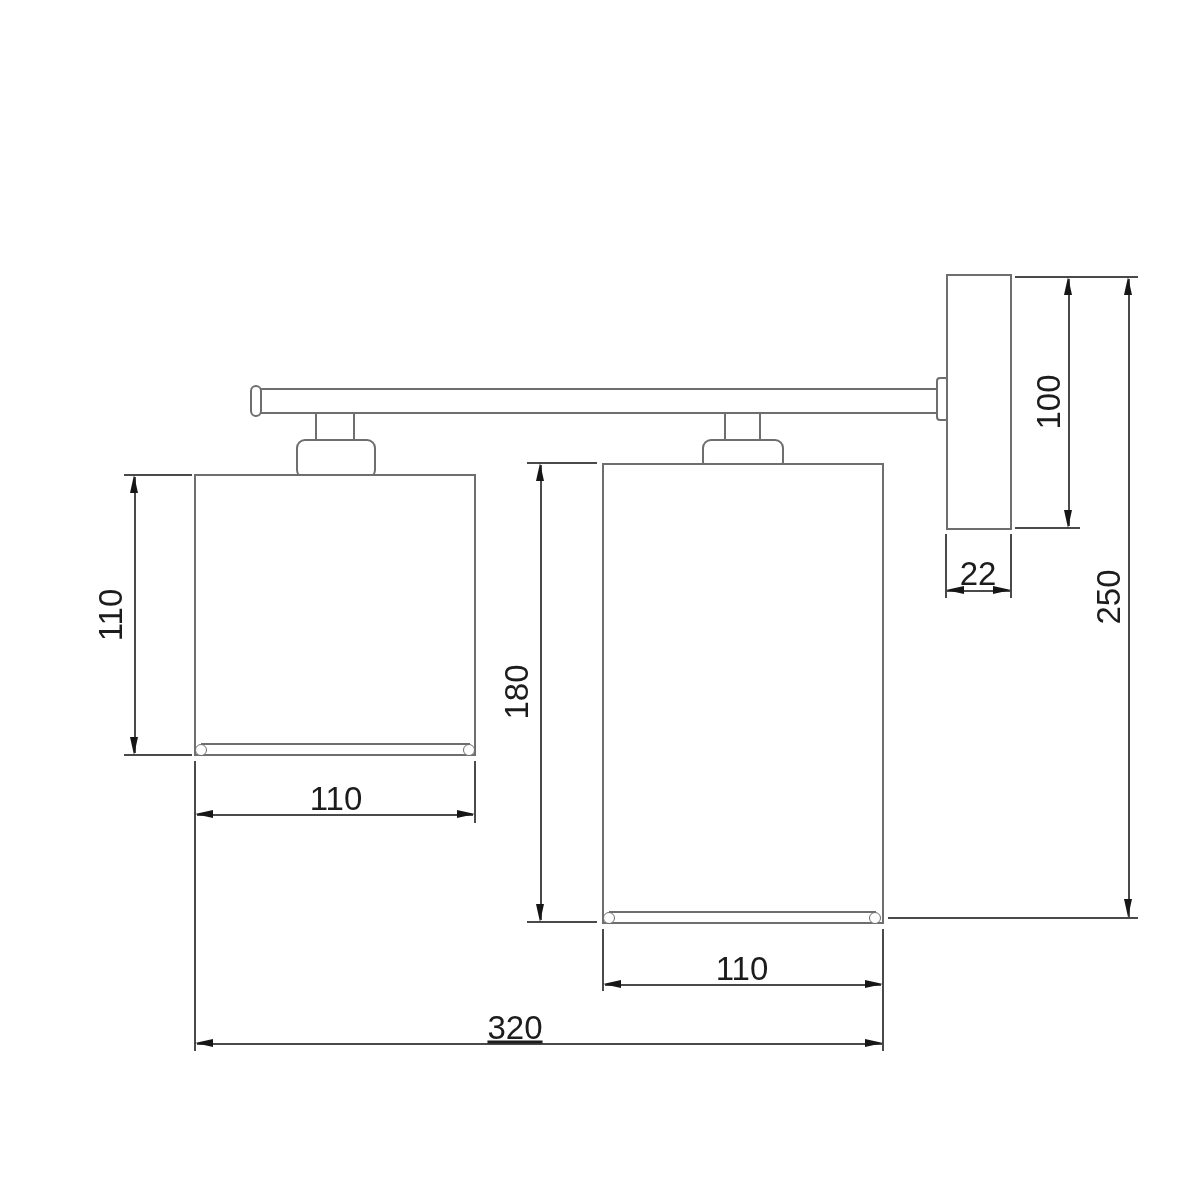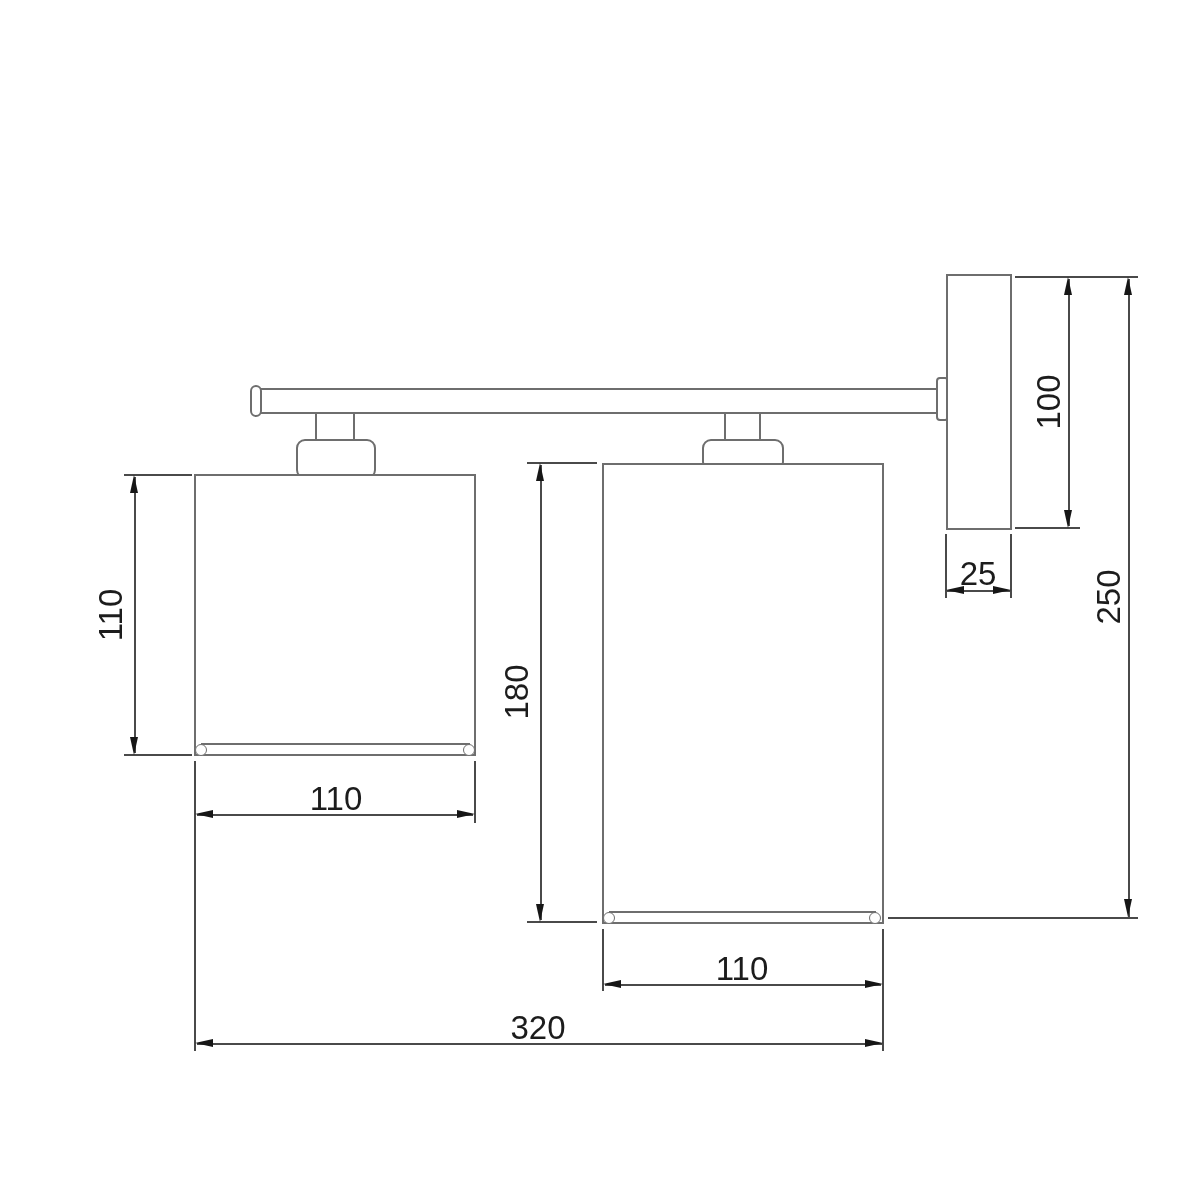--- a/index.html
+++ b/index.html
@@ -88,35 +88,35 @@
   <div class="vline" style="left:602px;top:929px;height:62px;"></div>
   <div class="vline" style="left:882px;top:929px;height:122px;"></div>
   <div class="hline" style="left:605px;top:984px;width:276px;"></div>
   <div class="ar ar-left" style="left:603px;top:980px;"></div>
   <div class="ar ar-right" style="left:865px;top:980px;"></div>
   <div class="dim-label" style="left:742px;top:968px;">110</div>
 
   <div class="hline" style="left:197px;top:1043px;width:685px;"></div>
   <div class="ar ar-left" style="left:195px;top:1039px;"></div>
   <div class="ar ar-right" style="left:865px;top:1039px;"></div>
-  <div class="dim-label" style="left:538px;top:1027px;">320</div>
+  <div class="dim-label" style="left:515px;top:1027px;text-decoration:underline;">320</div>
 
   <div class="hline" style="left:1015px;top:276px;width:123px;"></div>
   <div class="hline" style="left:1015px;top:527px;width:65px;"></div>
   <div class="vline" style="left:1068px;top:279px;height:247px;"></div>
   <div class="ar ar-up" style="left:1064px;top:277px;"></div>
   <div class="ar ar-down" style="left:1064px;top:510px;"></div>
   <div class="dim-label rot" style="left:1048px;top:402px;">100</div>
 
   <div class="vline" style="left:945px;top:534px;height:64px;"></div>
   <div class="vline" style="left:1010px;top:534px;height:64px;"></div>
   <div class="hline" style="left:947px;top:590px;width:63px;"></div>
   <div class="ar ar-left" style="left:946px;top:586px;"></div>
   <div class="ar ar-right" style="left:993px;top:586px;"></div>
-  <div class="dim-label" style="left:978px;top:573px;">25</div>
+  <div class="dim-label" style="left:978px;top:573px;">22</div>
 
   <div class="hline" style="left:888px;top:917px;width:250px;"></div>
   <div class="vline" style="left:1128px;top:279px;height:638px;"></div>
   <div class="ar ar-up" style="left:1124px;top:277px;"></div>
   <div class="ar ar-down" style="left:1124px;top:899px;"></div>
   <div class="dim-label rot" style="left:1108px;top:597px;">250</div>
 
 </div>
 
 </body></html>

